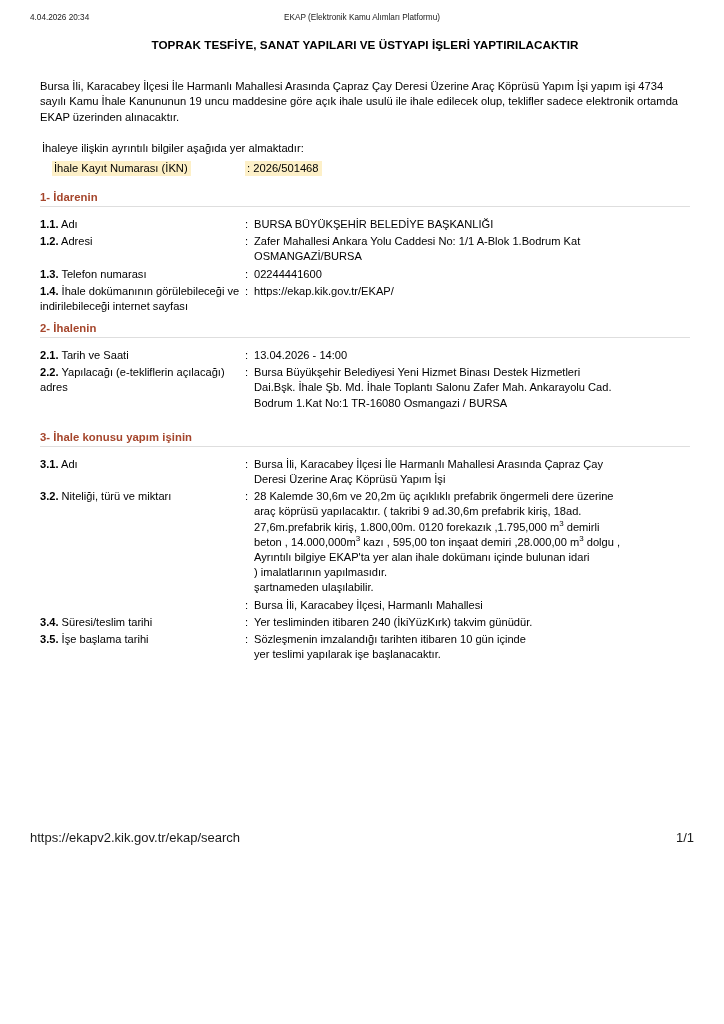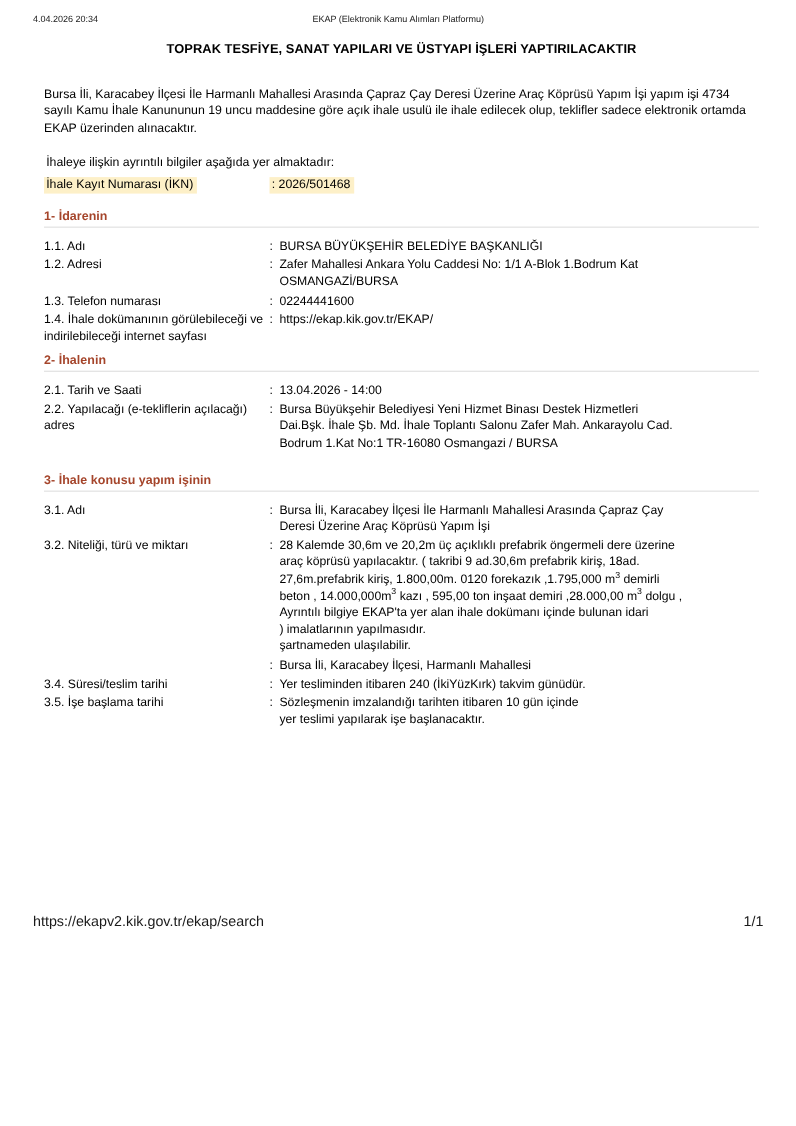--- a/index.html
+++ b/index.html
@@ -113,21 +113,21 @@
     line-height: 15px;
     position: relative;
     height: 16px;
   }
   .hl {
     background: #fdf0c8;
     padding: 1px 3px 2px 2px;
   }
   .ikn-label {
     position: absolute;
-    left: 0;
+    left: 12px;
     top: 0;
     font-weight: normal;
   }
   .ikn-value {
     position: absolute;
     left: 205px;
     top: 0;
     white-space: nowrap;
   }
 
@@ -154,21 +154,21 @@
     line-height: 15.2px;
   }
   .f-label {
     position: absolute;
     left: 0;
     top: 0;
     width: 205px;
     line-height: 15.2px;
   }
   .f-label b {
-    font-weight: normal;
+    font-weight: bold;
   }
   .f-value {
     margin-left: 205px;
     position: relative;
     padding-left: 9px;
     line-height: 15.2px;
   }
   .f-value .colon {
     position: absolute;
     left: 0;

